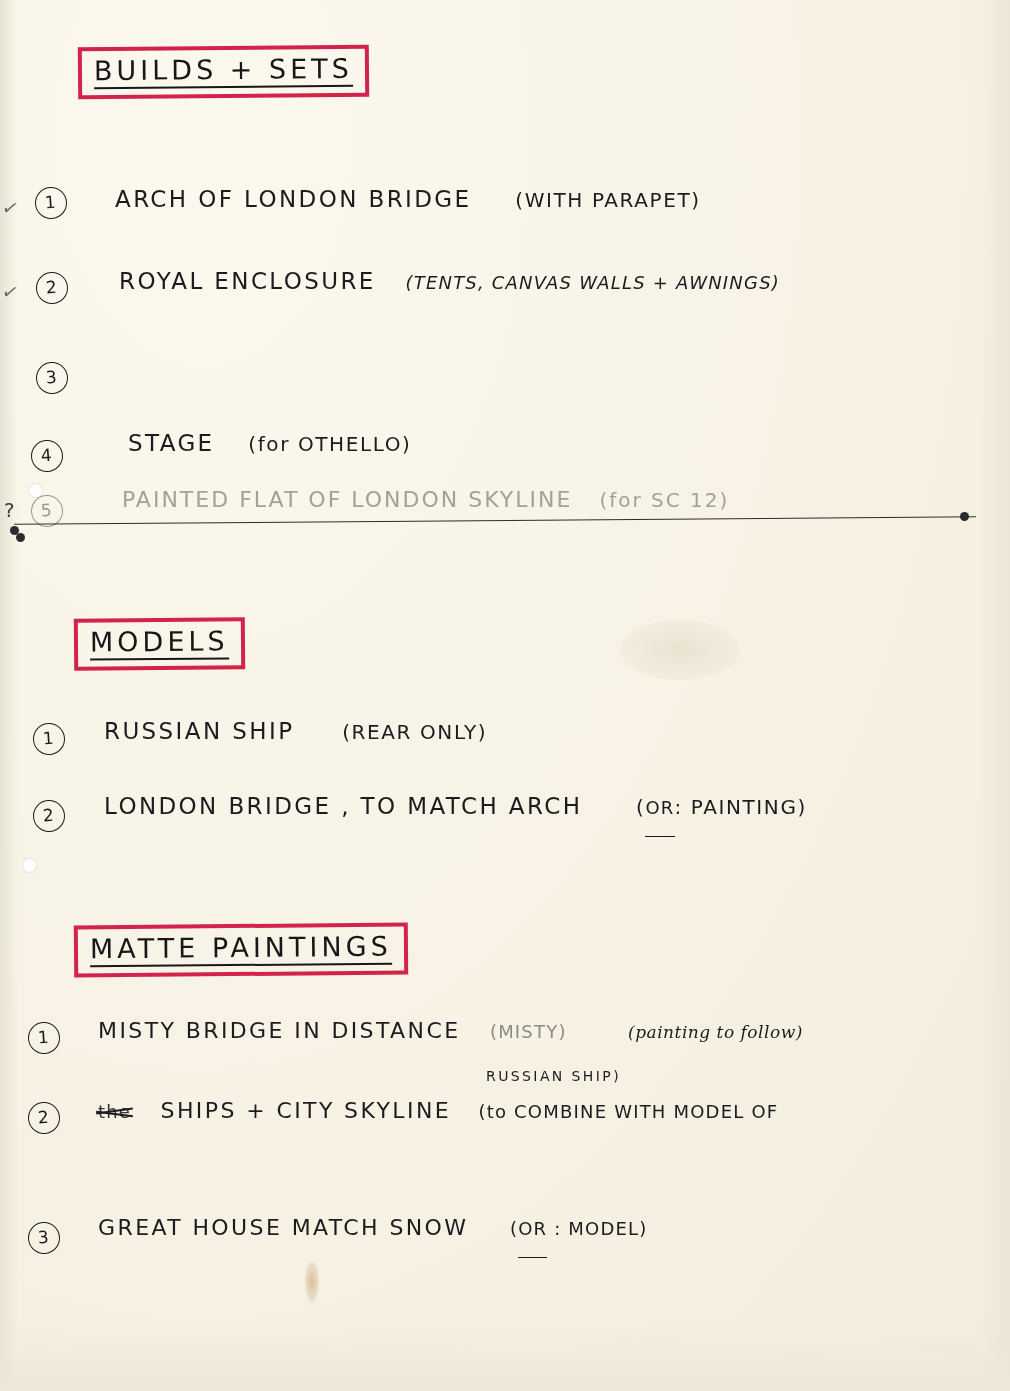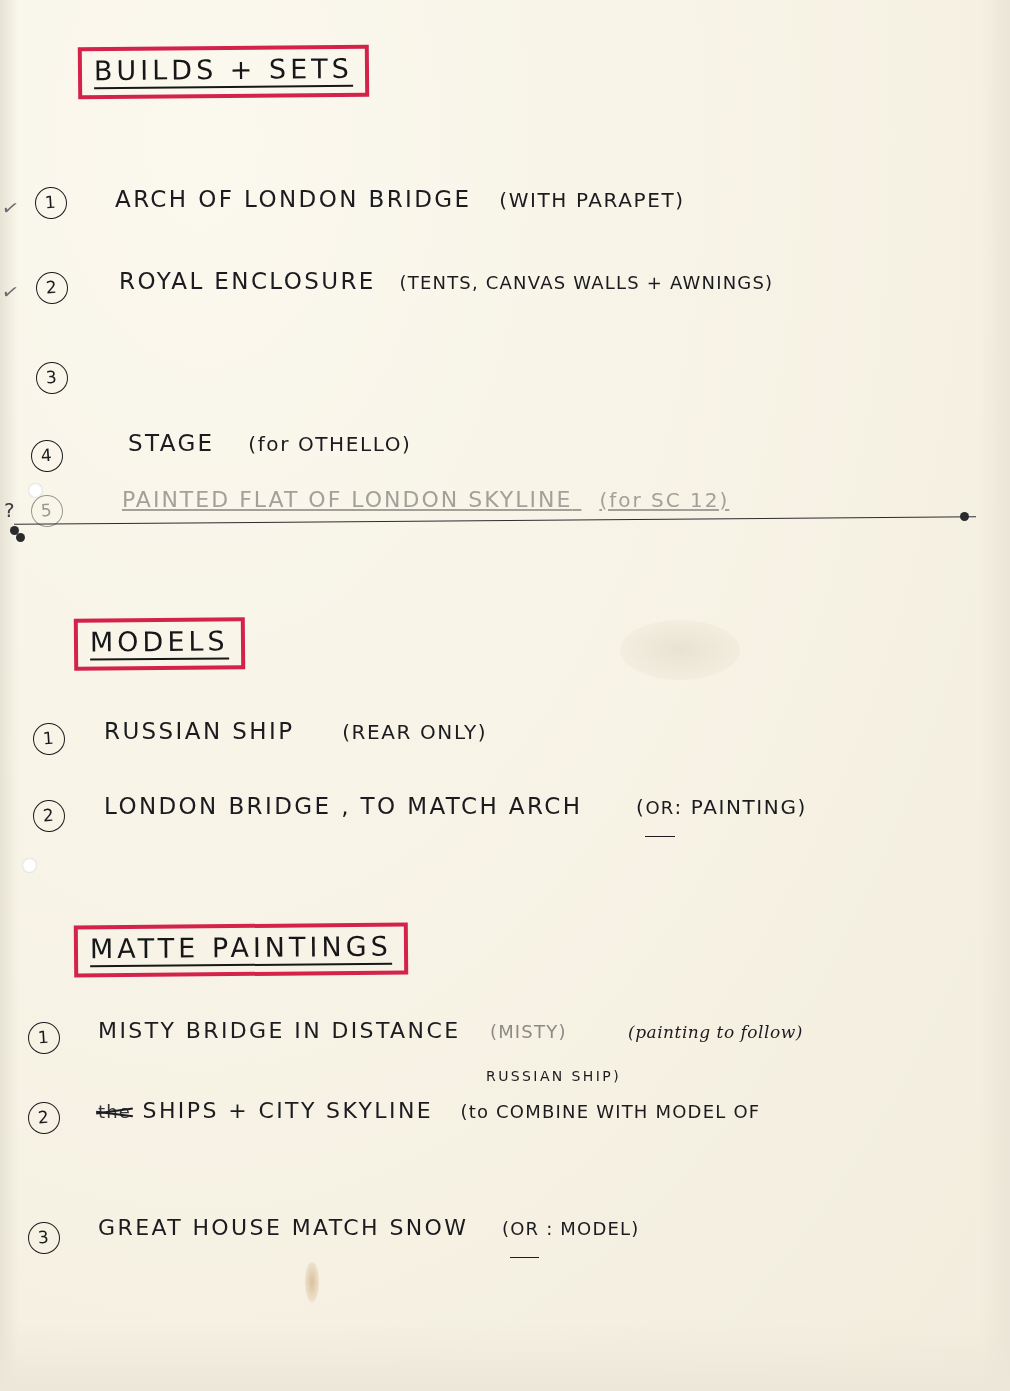--- a/index.html
+++ b/index.html
@@ -147,21 +147,20 @@
     transform: rotate(7deg);
   }
 
   
   .struck-row {
     position: absolute;
     font-size: 22px;
     letter-spacing: 2px;
     color: #a3a099;
     white-space: nowrap;
-    text-decoration: underline;
   }
   .rule-line {
     position: absolute;
     height: 0;
     border-top: 1.6px solid #2b2b2e;
   }
   .rule-dot {
     position: absolute;
     width: 9px;
     height: 9px;
@@ -195,28 +194,28 @@
   <div class="punch" style="left:28px; top:483px;"></div>
   <div class="punch" style="left:22px; top:858px;"></div>
 
   <div class="heading-box" style="left:78px; top:46px;">
     <span class="heading-text hand">BUILDS + SETS</span>
   </div>
 
   <div class="num hand" style="left:35px; top:187px;">1</div>
   <div class="entry hand" style="left:115px; top:186px;">
     <span>ARCH OF LONDON BRIDGE</span>
-    <span class="paren" style="margin-left:18px;">(WITH PARAPET)</span>
+    <span class="paren" style="margin-left:34px;">(WITH PARAPET)</span>
   </div>
   <div class="tick" style="left:2px; top:196px;">✓</div>
 
   <div class="num hand" style="left:36px; top:272px;">2</div>
   <div class="entry hand" style="left:119px; top:268px;">
     <span>ROYAL ENCLOSURE</span>
-    <span class="small" style="margin-left:14px;">(TENTS, CANVAS WALLS + AWNINGS)</span>
+    <span class="small" style="margin-left:20px;font-style:italic;">(TENTS, CANVAS WALLS + AWNINGS)</span>
   </div>
   <div class="tick" style="left:2px; top:280px;">✓</div>
 
   <div class="num hand" style="left:36px; top:362px;">3</div>
 
   <div class="num hand" style="left:31px; top:440px;">4</div>
   <div class="entry hand" style="left:128px; top:430px;">
     <span>STAGE</span>
     <span class="paren" style="margin-left:24px;margin-top:8px;">(for OTHELLO)</span>
   </div>
@@ -258,26 +257,26 @@
   <div class="num hand" style="left:28px; top:1022px;">1</div>
   <div class="entry hand" style="left:98px; top:1018px; font-size:22px;">
     <span>MISTY BRIDGE IN DISTANCE</span>
     <span class="small faint" style="margin-left:20px;">(MISTY)</span>
     <span class="cursive" style="margin-left:52px;">(painting to follow)</span>
   </div>
 
   <div class="num hand" style="left:28px; top:1102px;">2</div>
   <div class="entry hand" style="left:98px; top:1098px; font-size:22px;">
     <span class="strike small">the</span>
-    <span style="margin-left:2px;">SHIPS + CITY SKYLINE</span>
+    <span style="margin-left:20px;">SHIPS + CITY SKYLINE</span>
     <span class="small" style="margin-left:18px;">(to COMBINE WITH MODEL OF</span>
   </div>
   <div class="entry hand" style="left:486px; top:1068px; font-size:14px;">RUSSIAN SHIP)</div>
 
   <div class="num hand" style="left:28px; top:1222px;">3</div>
   <div class="entry hand" style="left:98px; top:1215px; font-size:22px;">
     <span>GREAT HOUSE MATCH SNOW</span>
-    <span class="small" style="margin-left:24px;">
+    <span class="small" style="margin-left:32px;">
       <span>(</span><span class="underline">OR</span><span> : MODEL)</span>
     </span>
   </div>
 
 </div>
 
 </body></html>

